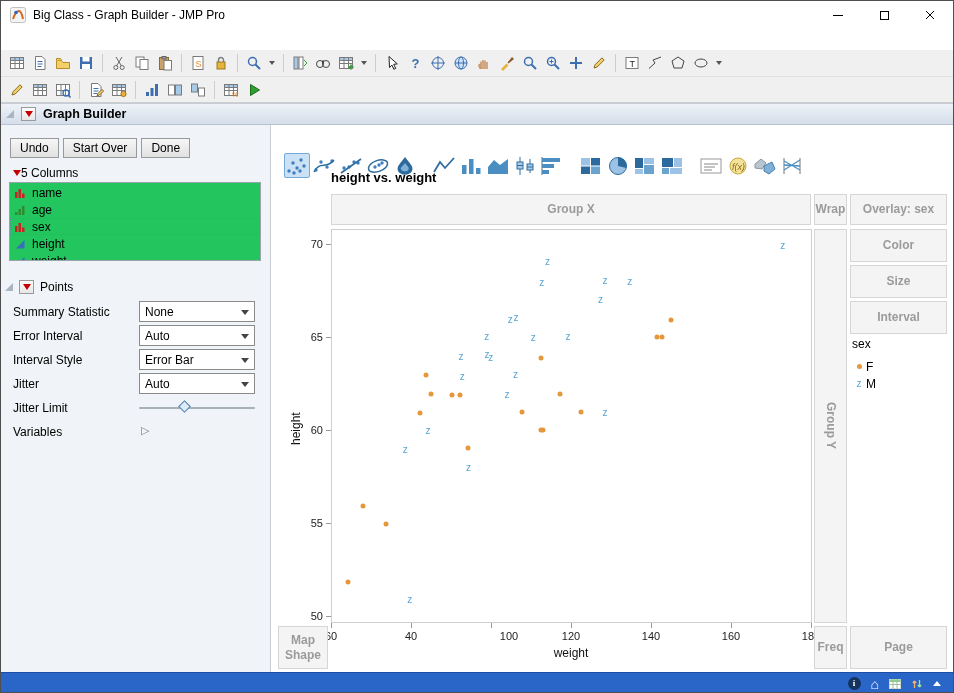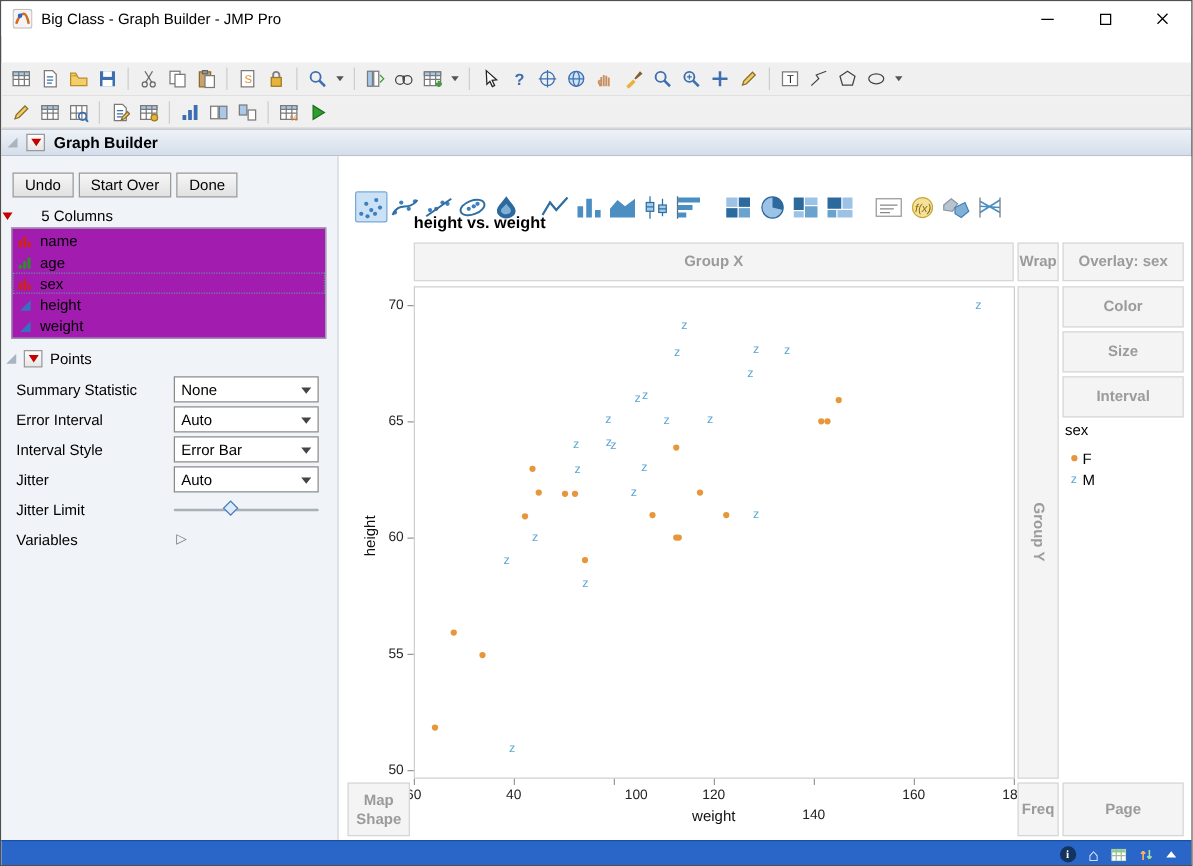--- a/index.html
+++ b/index.html
@@ -26,22 +26,22 @@
 
 .outline-bar{position:absolute;top:102px;left:0;width:100%;height:22px;background:linear-gradient(#eef2f8,#d4deea);border-top:1px solid #c6cdd8;border-bottom:1px solid #b9c2cf;display:flex;align-items:center;gap:7px;padding-left:5px}
 .outline-title{font-weight:bold;font-size:12.5px}
 .tri-dr{width:0;height:0;border-left:8px solid transparent;border-bottom:8px solid #a9b4c0}
 .red-tri-btn{width:15px;height:14px;background:linear-gradient(#fdfdfd,#e6e6e6);border:1px solid #9a9a9a;display:flex;align-items:center;justify-content:center}
 .red-tri{width:0;height:0;border-left:4px solid transparent;border-right:4px solid transparent;border-top:6px solid #c40000}
 
 .left-panel{position:absolute;left:0;top:124px;width:270px;height:547px;background:#f0f3f7;border-right:1px solid #c9ced4}
 .btn-row{position:absolute;left:9px;top:13px;display:flex;gap:4px}
 .pbtn{background:linear-gradient(#f6f6f6,#e1e1e1);border:1px solid #999;padding:2px 9px;font-size:12px;font-family:"Liberation Sans",sans-serif}
-.col-header{position:absolute;left:1px;top:41px;display:flex;align-items:center;gap:23px}
-.col-list{position:absolute;left:8px;top:57px;width:252px;height:89px;background:#a21caf;border:1px solid #9aa2ab;padding:1px 0;overflow:hidden}
+.col-header{position:absolute;left:12px;top:41px;display:flex;align-items:center;gap:0}
+.col-list{position:absolute;left:8px;top:57px;width:252px;height:79px;background:#22c55e;border:1px solid #9aa2ab;padding:1px 0;overflow:hidden}
 .col-row{display:flex;align-items:center;gap:6px;height:17px;padding:0 3px;border:1px dotted transparent}
 .col-row.sel{border-color:#6a87a8}
 .col-ic{display:flex;width:12px}
 .pts-header{position:absolute;left:4px;top:155px;display:flex;align-items:center;gap:6px}
 .pts-title{font-weight:normal}
 .props{position:absolute;left:0;top:176px;width:270px}
 .prop-row{position:relative;height:24px}
 .prop-label{position:absolute;left:12px;top:4px}
 .combo{position:absolute;left:138px;top:0;width:116px;height:21px;background:#fff;border:1px solid #8a8a8a;display:flex;align-items:center;padding:0 18px 0 5px;overflow:hidden;white-space:nowrap}
 .combo-arrow{position:absolute;right:5px;top:8px;width:0;height:0;border-left:4px solid transparent;border-right:4px solid transparent;border-top:5px solid #444}
@@ -661,21 +661,21 @@
     <div>
         <div class="xtick" style="left: 60px;"></div>
         <div class="xticklab" style="left: 45px;">60</div>
         <div class="xtick" style="left: 140px;"></div>
         <div class="xticklab" style="left: 125px;">40</div>
         <div class="xtick" style="left: 220px;"></div>
         <div class="xticklab" style="left: 223px;">100</div>
         <div class="xtick" style="left: 300px;"></div>
         <div class="xticklab" style="left: 285px;">120</div>
         <div class="xtick" style="left: 380px;"></div>
-        <div class="xticklab" style="left: 365px; margin-top: 16px;">140</div>
+        <div class="xticklab" style="left: 365px;">140</div>
         <div class="xtick" style="left: 460px;"></div>
         <div class="xticklab" style="left: 445px;">160</div>
         <div class="xtick" style="left: 540px;"></div>
         <div class="xticklab" style="left: 525px;">180</div>
       </div>
     <div>
         <div class="ytick" style="top: 491.412px;"></div>
         <div class="yticklab" style="top: 485.412px;">50</div>
         <div class="ytick" style="top: 398.284px;"></div>
         <div class="yticklab" style="top: 392.284px;">55</div>

